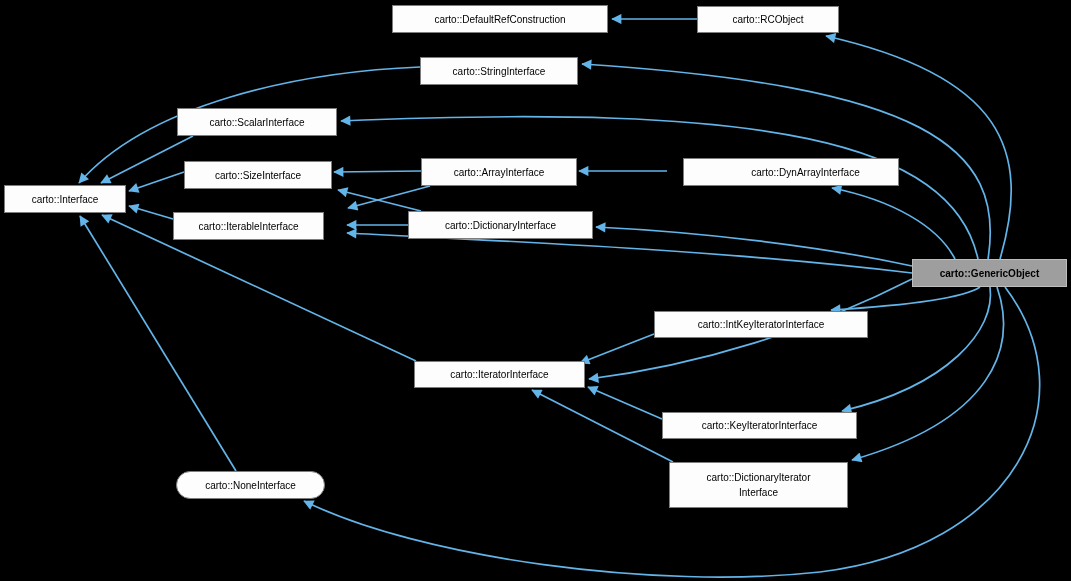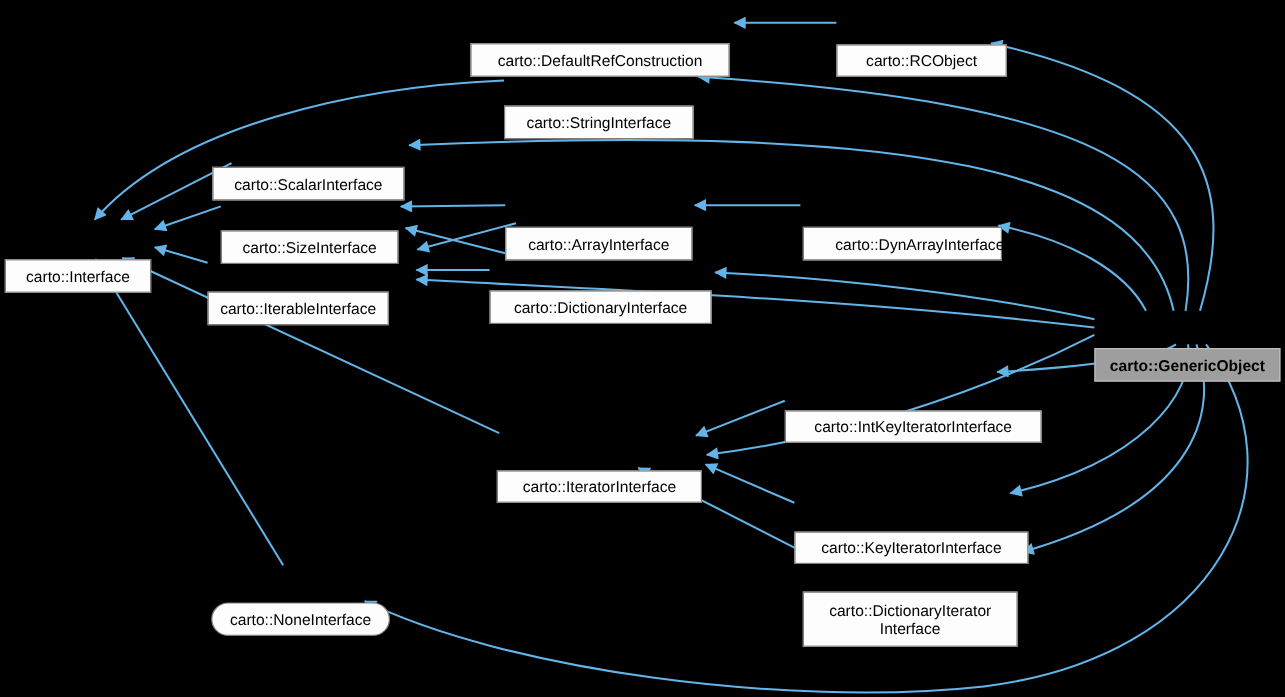--- a/index.html
+++ b/index.html
@@ -30,26 +30,25 @@
   .node {
     position: absolute;
     box-sizing: border-box;
     background: var(--node-fill, #fff);
     border: 1px solid var(--node-border, #7d7d7d);
     color: var(--node-text, #000);
     display: flex;
     align-items: center;
     justify-content: center;
     text-align: center;
-    font-size: 13px;
+    font-size: 10px;
     line-height: 15px;
     white-space: pre-line;
     cursor: pointer;
     z-index: 2;
-    margin-top: 31px;
   }
   .node.highlighted {
     background: var(--hl-fill, #9e9e9e);
     border-color: var(--hl-border, #bdbdbd);
     font-weight: bold;
   }
 </style>
 </head>
 <body>
 
@@ -91,21 +90,21 @@
   </svg>
   <div id="nodes">
       <div class="node" style="left: 392px; top: 5px; width: 216px; height: 28px;"><span>carto::DefaultRefConstruction</span></div>
       <div class="node" style="left: 697px; top: 6px; width: 142px; height: 27px;"><span>carto::RCObject</span></div>
       <div class="node" style="left: 420px; top: 57px; width: 158px; height: 28px;"><span>carto::StringInterface</span></div>
       <div class="node" style="left: 177px; top: 108px; width: 160px; height: 28px;"><span>carto::ScalarInterface</span></div>
       <div class="node" style="left: 4px; top: 185px; width: 122px; height: 28px;"><span>carto::Interface</span></div>
       <div class="node" style="left: 184px; top: 161px; width: 148px; height: 28px;"><span>carto::SizeInterface</span></div>
       <div class="node" style="left: 173px; top: 212px; width: 151px; height: 28px;"><span>carto::IterableInterface</span></div>
       <div class="node" style="left: 421px; top: 158px; width: 156px; height: 28px;"><span>carto::ArrayInterface</span></div>
-      <div class="node" style="left: 669px; top: 158px; width: 166px; height: 28px; padding-left: 29px;"><span>carto::DynArrayInterface</span></div>
+      <div class="node" style="left: 683px; top: 158px; width: 216px; height: 28px; padding-left: 29px;"><span>carto::DynArrayInterface</span></div>
       <div class="node" style="left: 408px; top: 211px; width: 185px; height: 28px;"><span>carto::DictionaryInterface</span></div>
       <div class="node highlighted" style="left: 912px; top: 259px; width: 155px; height: 28px;"><span>carto::GenericObject</span></div>
       <div class="node" style="left: 654px; top: 311px; width: 214px; height: 27px;"><span>carto::IntKeyIteratorInterface</span></div>
       <div class="node" style="left: 414px; top: 361px; width: 171px; height: 27px; align-items: center;"><span>carto::IteratorInterface</span></div>
       <div class="node" style="left: 662px; top: 412px; width: 195px; height: 27px;"><span>carto::KeyIteratorInterface</span></div>
       <div class="node" style="left: 669px; top: 462px; width: 179px; height: 46px;"><span>carto::DictionaryIterator
 Interface</span></div>
       <div class="node" style="left: 176px; top: 471px; width: 149px; height: 28px; border-radius: 14px;"><span>carto::NoneInterface</span></div>
     </div>
 </div>

